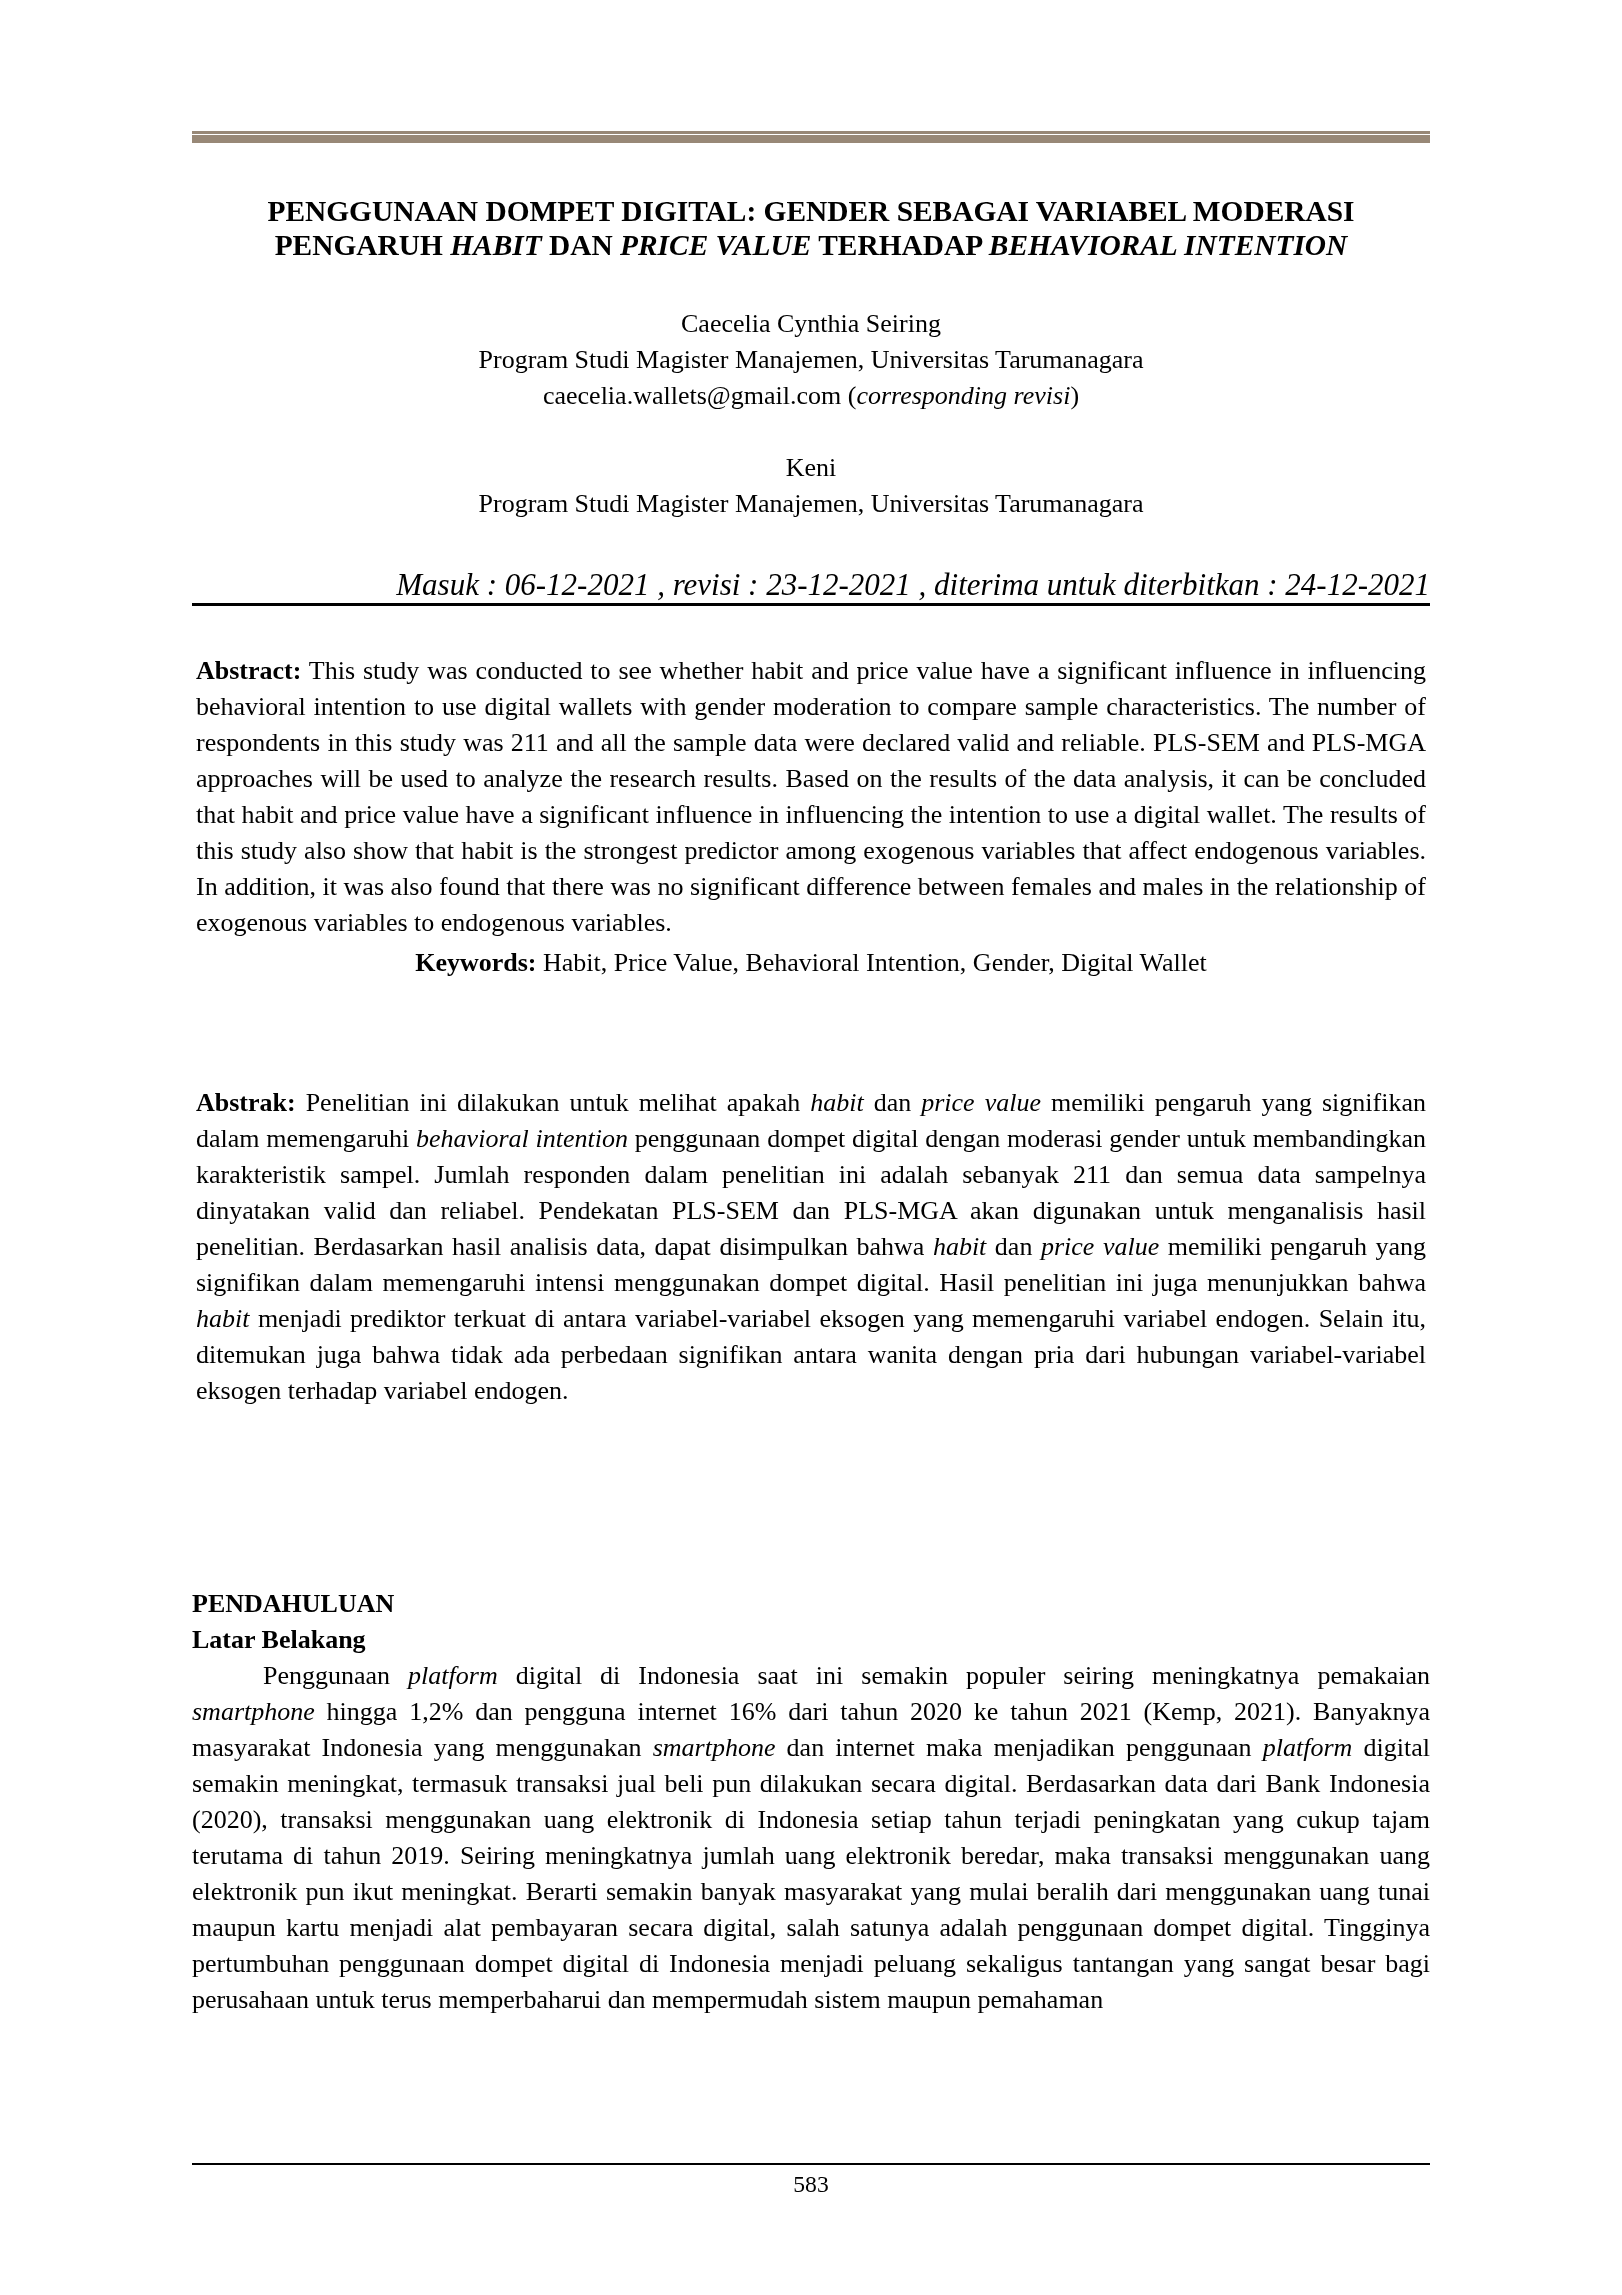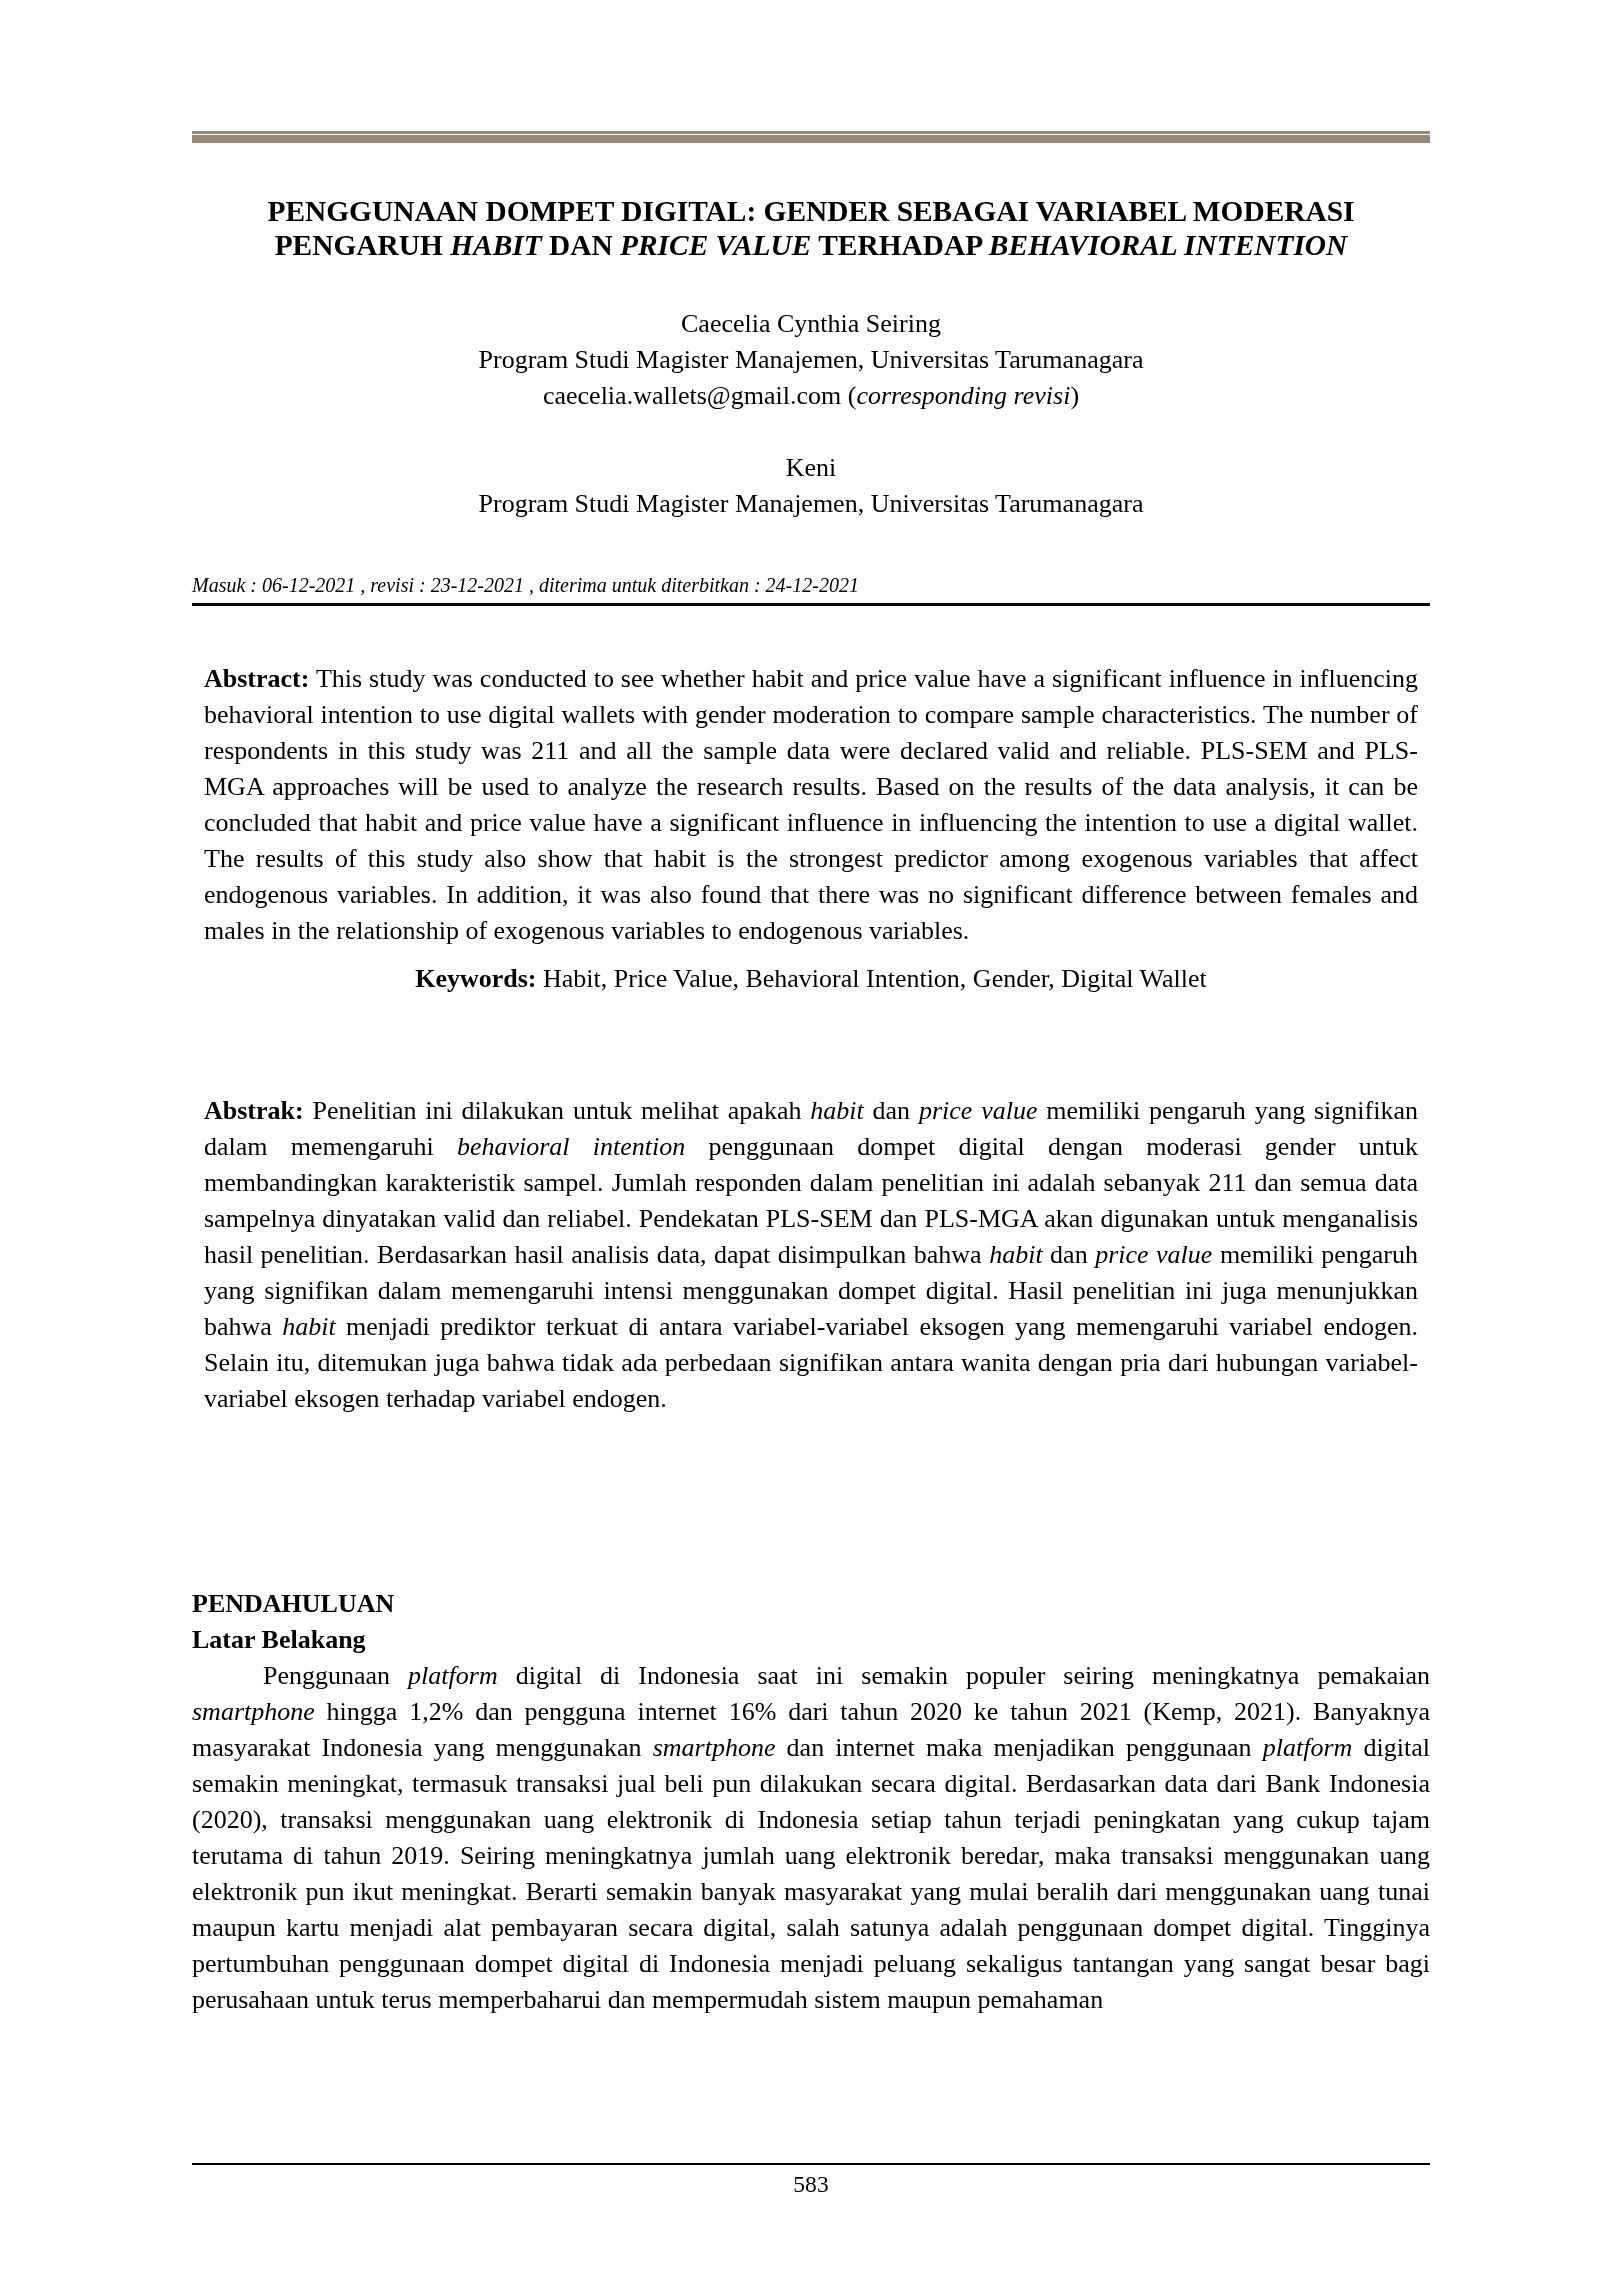--- a/index.html
+++ b/index.html
@@ -17,40 +17,40 @@
   .title i { font-style: italic; }
 
   .authors {
     position: absolute; left: 192px; top: 306px; width: 1238px;
     text-align: center; font-size: 26px; line-height: 36px;
   }
   .authors .gap { height: 36px; }
 
   .dates {
     position: absolute; left: 192px; top: 572px; width: 1238px;
-    text-align: left; font-style: italic; font-size: 20px; line-height: 26px;
+    text-align: right; font-style: italic; font-size: 31px; line-height: 26px;
   }
   .rule-top { position: absolute; left: 192px; top: 603px; width: 1238px; height: 3.3px; background: #000; }
 
   .body-block {
     position: absolute; left: 192px; width: 1238px;
     font-size: 26px; line-height: 36px; text-align: justify;
   }
   .body-block b { font-weight: bold; }
   .abstract-en { top: 649px; }
   .abstract-id { top: 1081px; }
   .section { top: 1586px; }
   .section .h { font-weight: bold; }
   .section p { margin: 0; text-indent: 71px; text-align: justify; }
   .rule-bottom { position: absolute; left: 192px; top: 2163px; width: 1238px; height: 2px; background: #000; }
   .page-num {
     position: absolute; left: 192px; top: 2171px; width: 1238px;
     text-align: center; font-size: 23.6px; line-height: 27.5px;
   }
-  p { margin: 12px; }
+  p { margin: 4px; }
 </style>
 </head>
 <body>
 
 <div class="bar-thin"></div>
 <div class="bar-thick"></div>
 
 <div class="title">
   <div>PENGGUNAAN DOMPET DIGITAL: GENDER SEBAGAI VARIABEL MODERASI</div>
   <div><span>PENGARUH </span><i>HABIT</i><span> DAN </span><i>PRICE VALUE</i><span> TERHADAP </span><i>BEHAVIORAL INTENTION</i></div>

